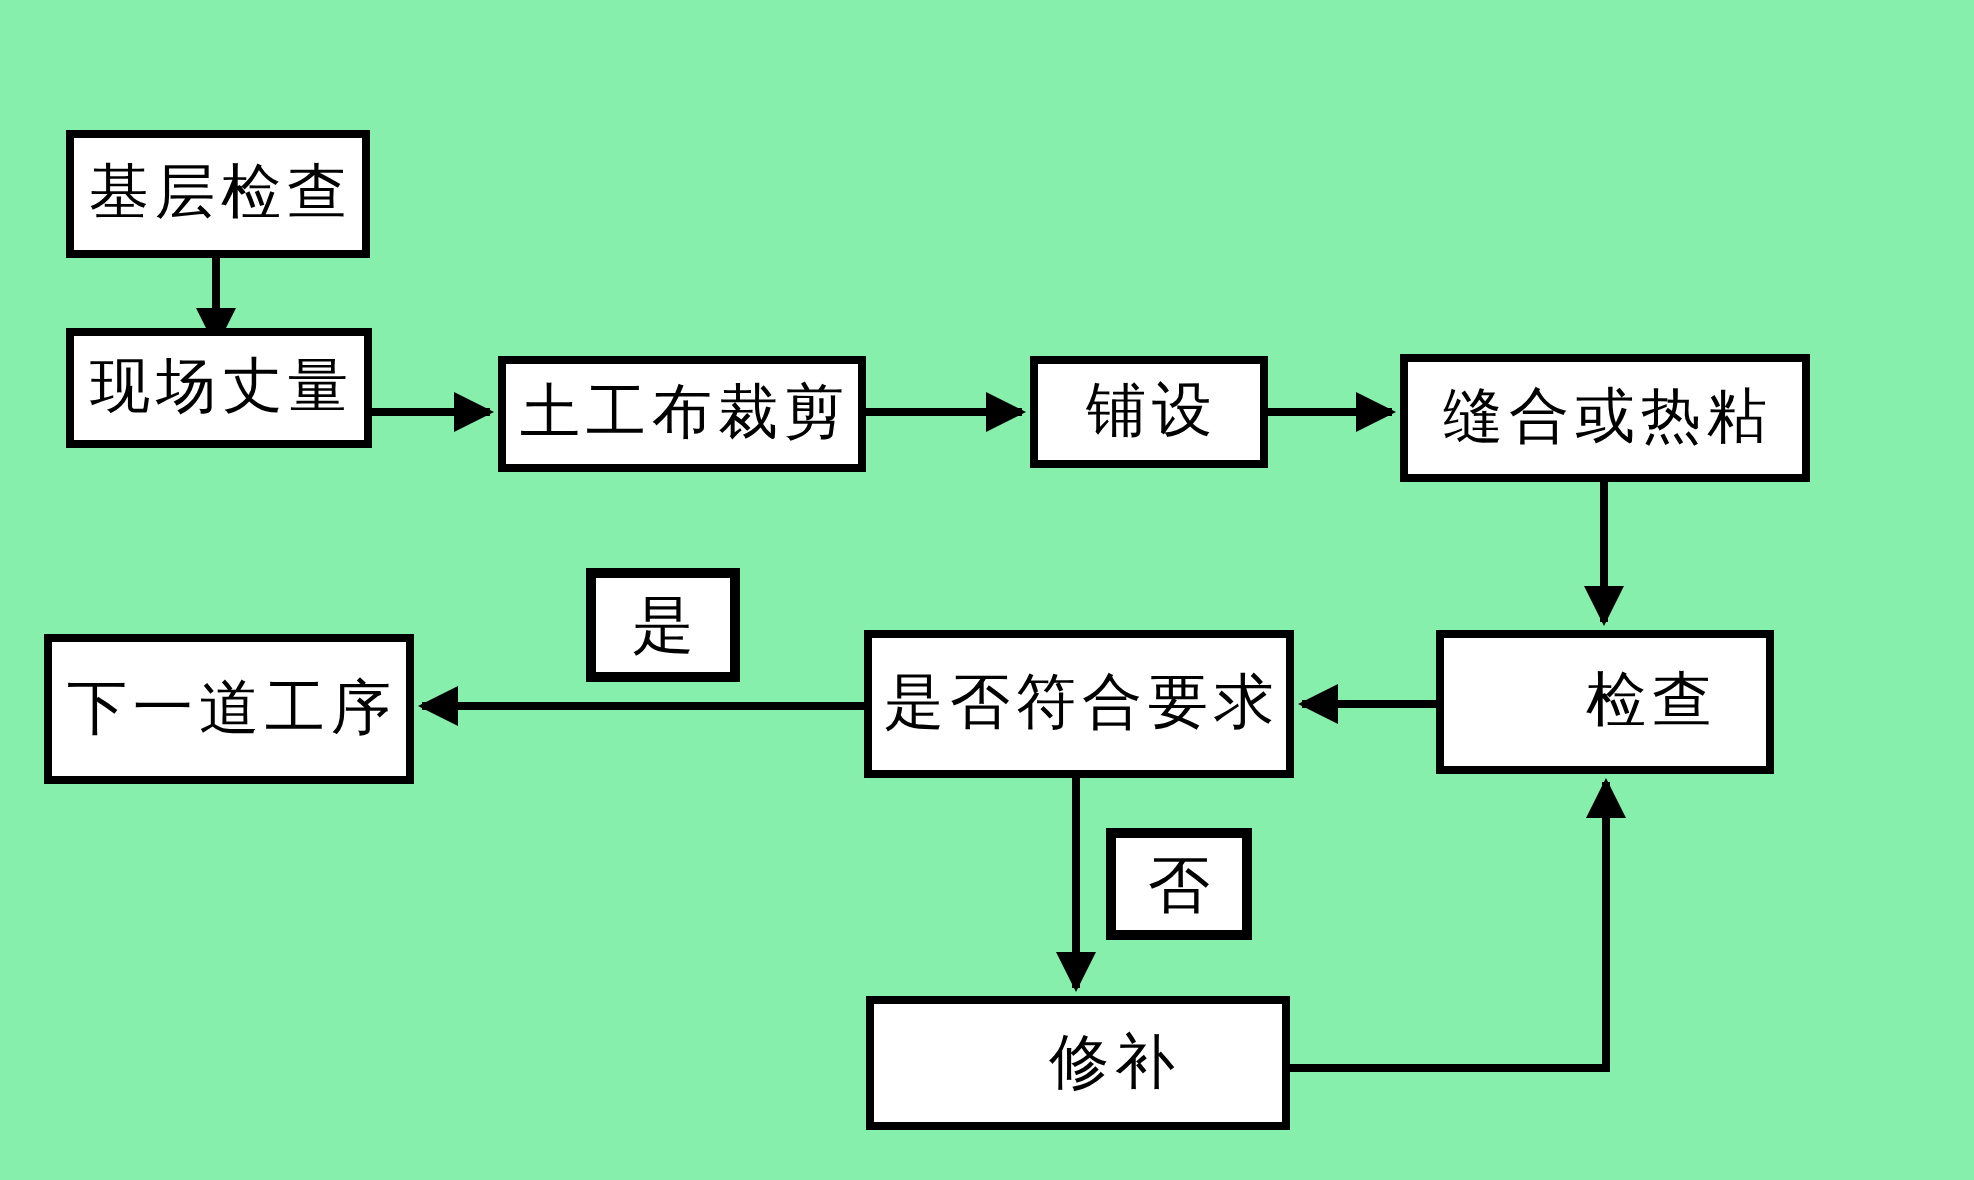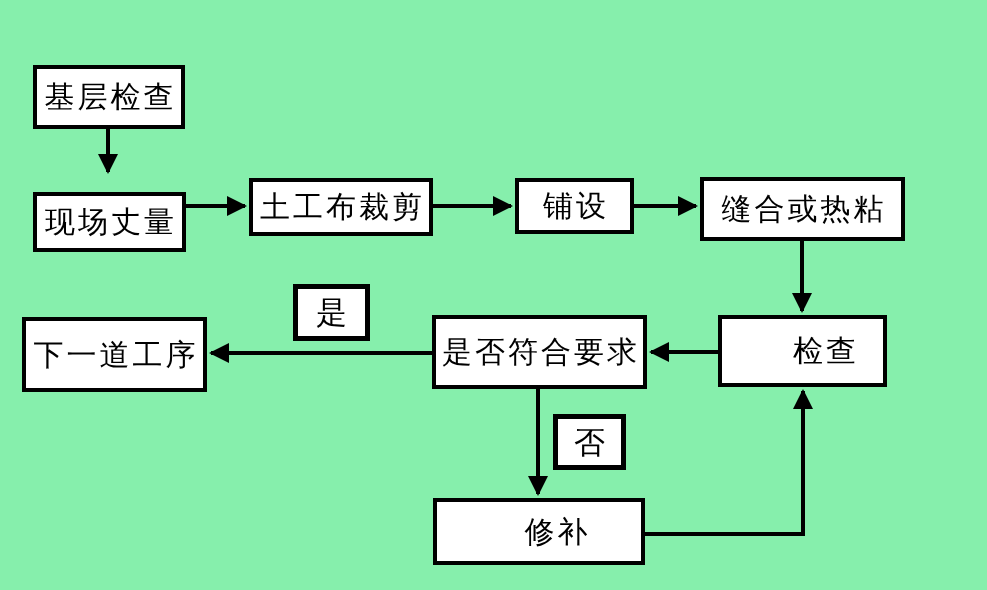--- a/index.html
+++ b/index.html
@@ -61,21 +61,21 @@
       <line x1="802" y1="241" x2="802" y2="311" marker-end="url(#arw)"></line>
       <line x1="718" y1="352" x2="651" y2="352" marker-end="url(#arw)"></line>
       <line x1="432" y1="353" x2="211" y2="353" marker-end="url(#arw)"></line>
       <line x1="538" y1="389" x2="538" y2="494" marker-end="url(#arw)"></line>
       <polyline points="645,534 803,534 803,391" marker-end="url(#arw)"></polyline>
     </g>
   </svg>
 
   <div class="node" style="left:33px; top:65px; width:152px; height:64px;">基层检查</div>
 
-  <div class="node" style="left:33px; top:192px; width:153px; height:60px;">现场丈量</div>
+  <div class="node" style="left:33px; top:164px; width:153px; height:60px;">现场丈量</div>
 
   <div class="node" style="left:249px; top:178px; width:184px; height:58px;">土工布裁剪</div>
 
   <div class="node" style="left:700px; top:177px; width:205px; height:64px;">缝合或热粘</div>
 
   <div class="node" style="left:515px; top:178px; width:119px; height:56px;">铺设</div>
 
   <div class="node" style="left:718px; top:315px; width:169px; height:72px;padding-left:44px;">检查</div>
 
   <div class="node" style="left:22px; top:317px; width:185px; height:75px;">下一道工序</div>

